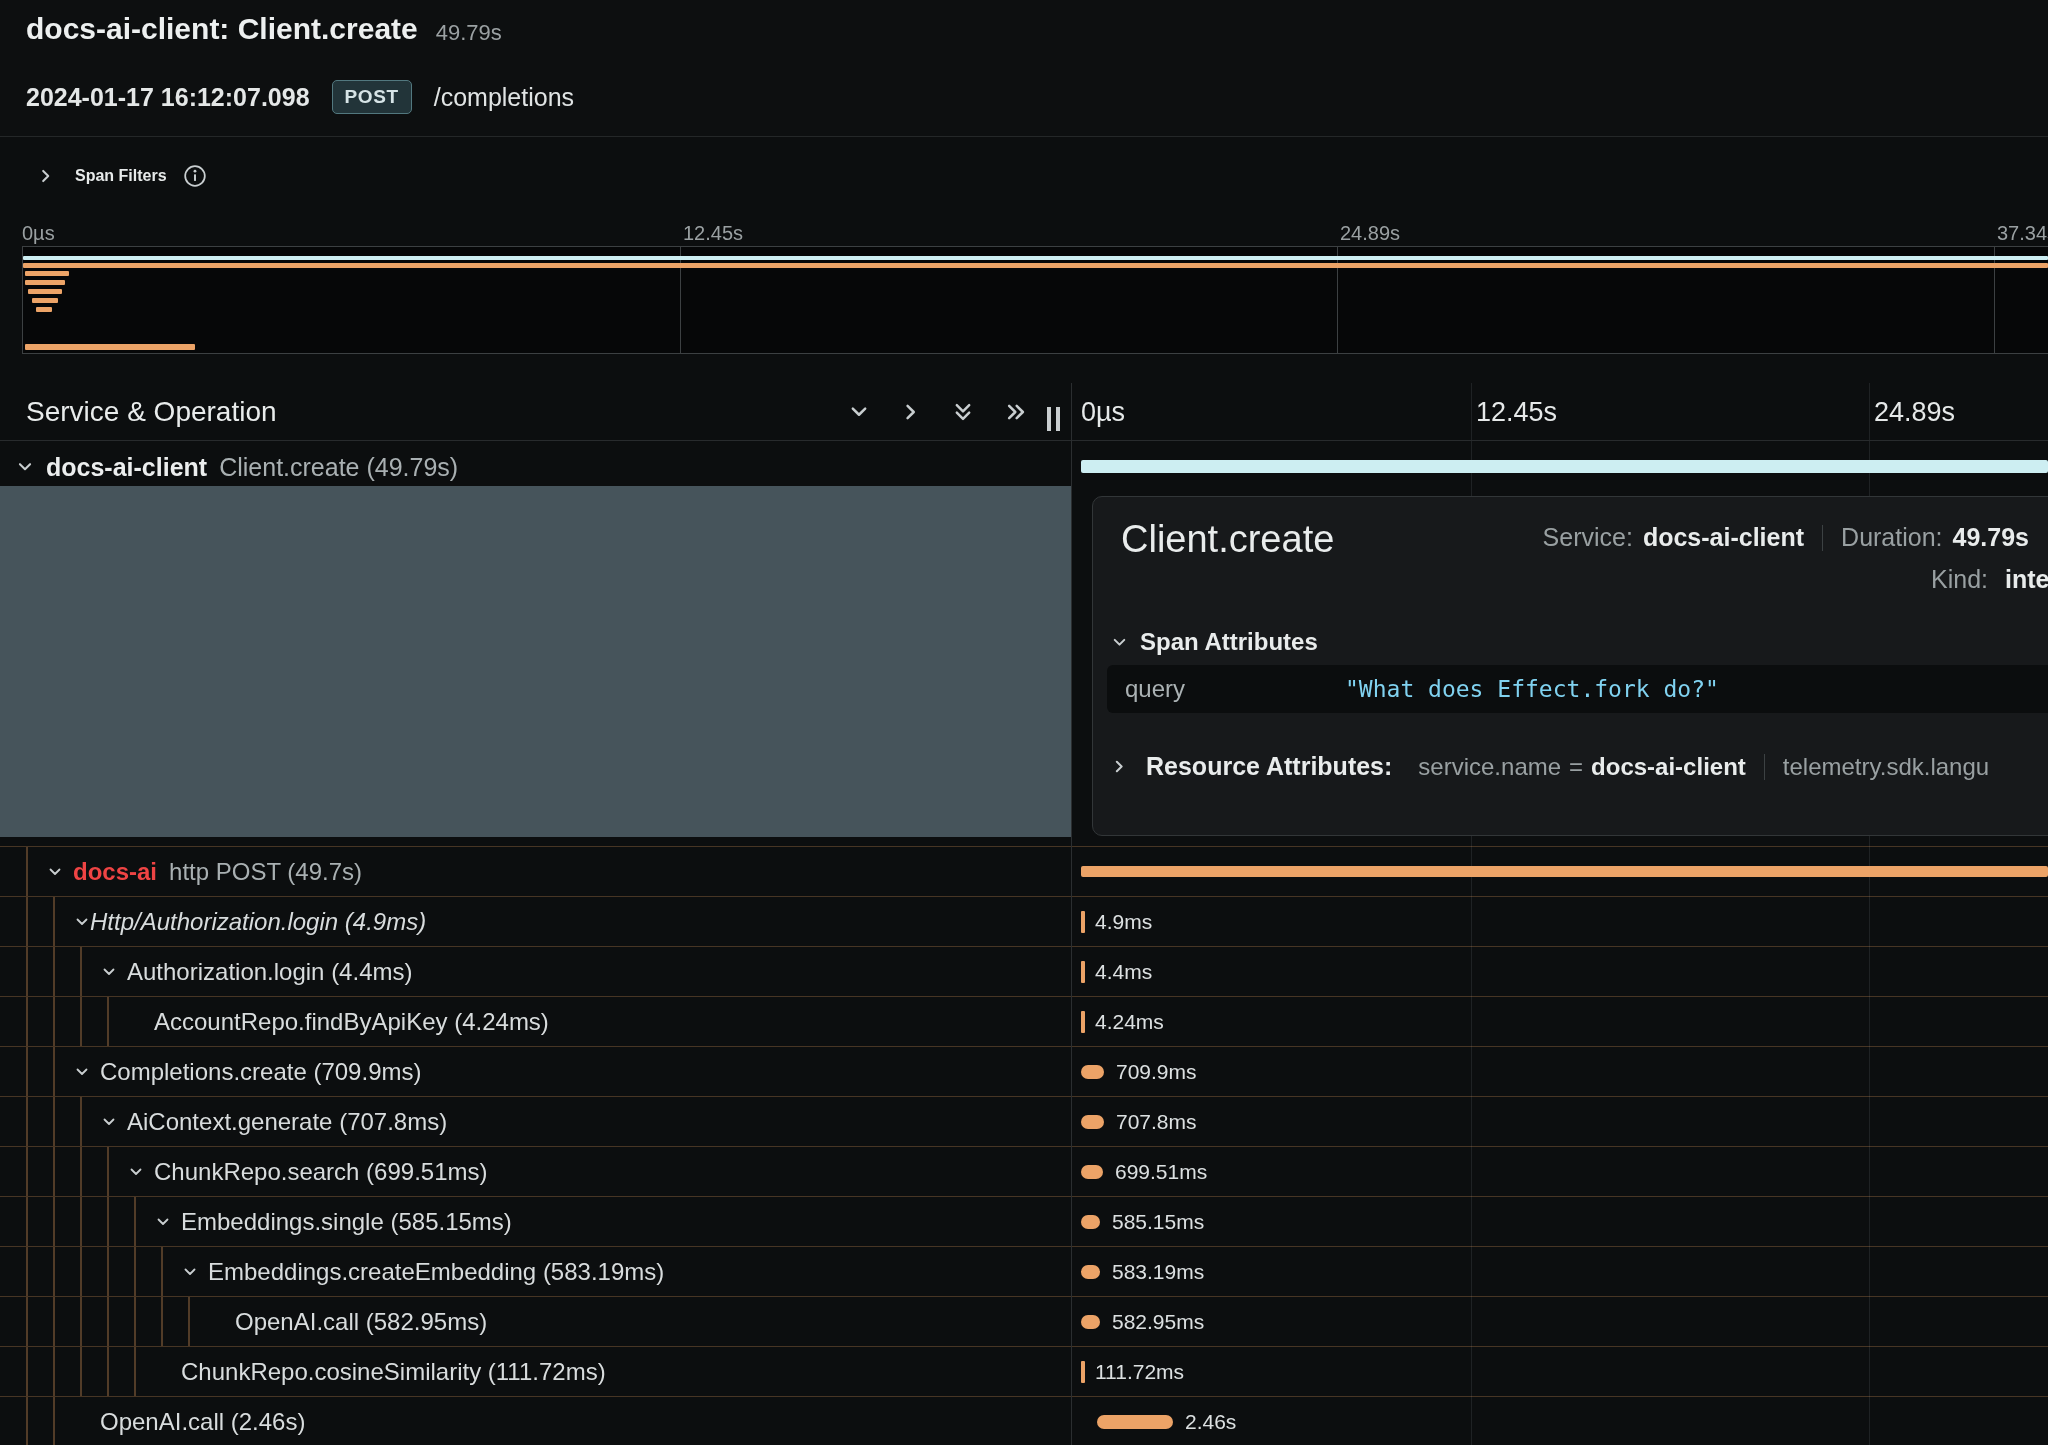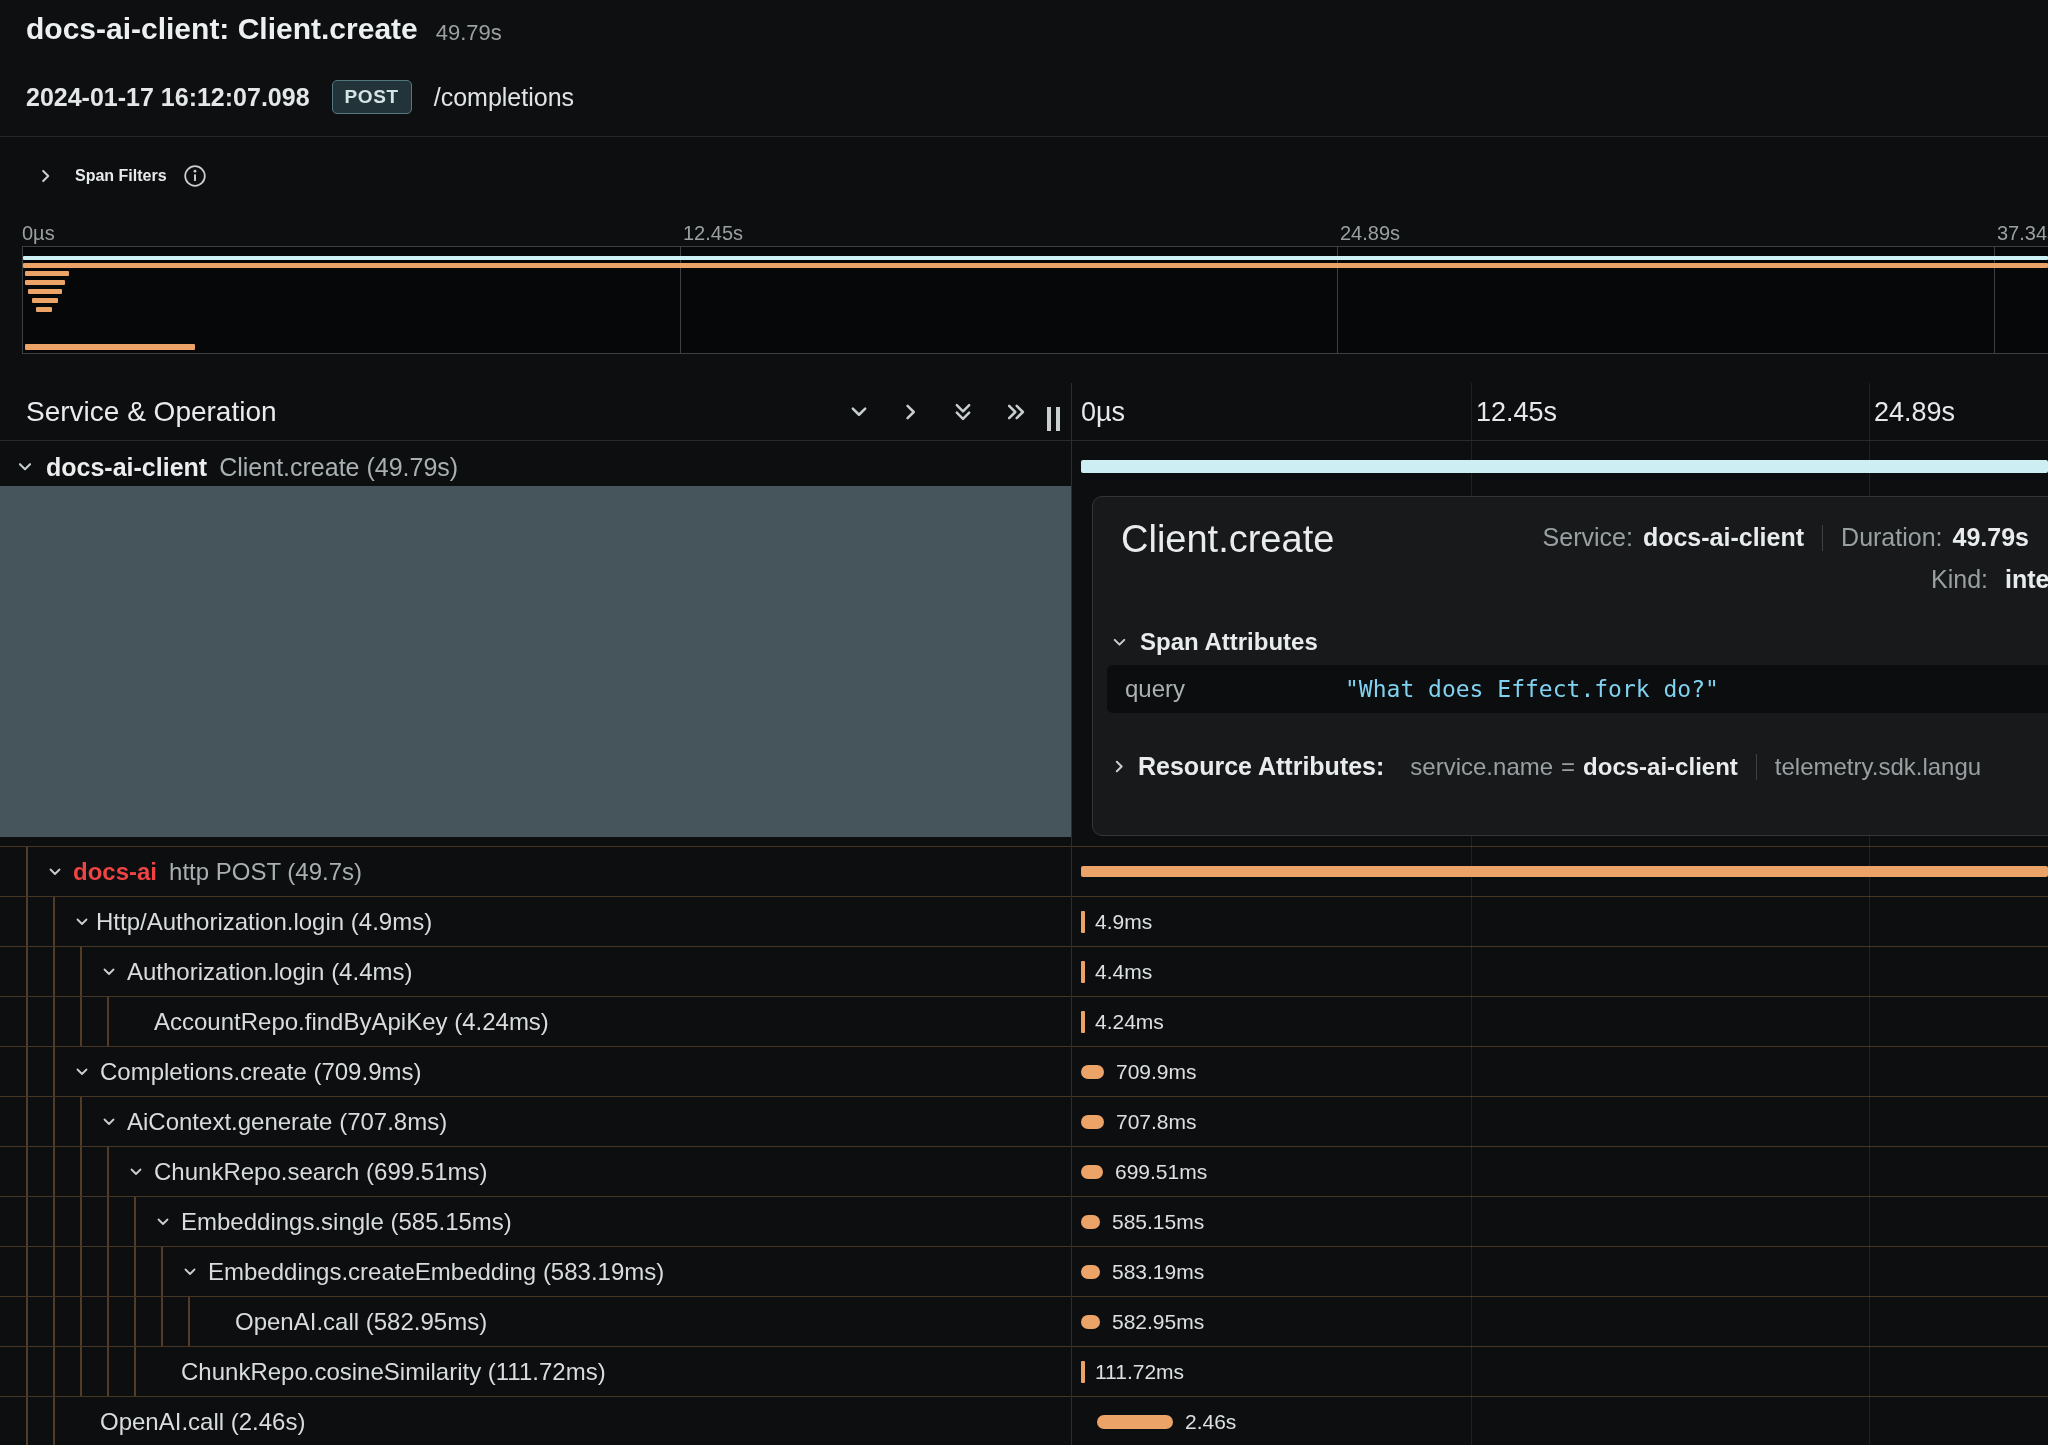--- a/index.html
+++ b/index.html
@@ -56,21 +56,21 @@
   .pp-meta{position:absolute;right:52px;top:26px;display:flex;align-items:center;font-size:25px;color:#99a0a2;white-space:nowrap}
   .pp-meta b{color:#e9ecec;font-weight:700;margin-left:10px}
   .sep{display:inline-block;width:1px;height:26px;background:#3c4143;margin:0 18px}
   .pp-kind{position:absolute;left:838px;top:68px;font-size:25px;color:#99a0a2;white-space:nowrap}
   .pp-kind b{color:#e9ecec;margin-left:10px}
   .pp-attrs{position:absolute;left:18px;top:131px;display:flex;align-items:center;gap:12px;font-size:24px;font-weight:700;color:#e9ecec}
   .pp-query{position:absolute;left:14px;top:168px;width:954px;height:48px;background:#0b0d0e;border-radius:6px}
   .q-key{position:absolute;left:18px;top:50%;transform:translateY(-50%);font-size:24px;color:#aab1b3}
   .q-val{position:absolute;left:238px;top:50%;transform:translateY(-50%);font-size:23px;font-family:"DejaVu Sans Mono",monospace;color:#80d2f0;white-space:nowrap}
   .pp-res{position:absolute;left:18px;top:255px;display:flex;align-items:center;font-size:24px;color:#99a0a2;white-space:nowrap}
-  .pp-res .bold{font-weight:700;color:#e9ecec;font-size:25px;margin-left:10px}
+  .pp-res .bold{font-weight:700;color:#e9ecec;font-size:25px;margin-left:18px}
   .pp-res .rk{margin-left:26px}
   .pp-res .req{margin:0 8px}
   .pp-res b{color:#e9ecec;font-weight:700}
 
   
   .rows{position:absolute;left:0;top:846px;width:2048px;height:600px;border-top:1px solid rgba(226,154,92,0.28);z-index:1}
   .span-row{position:relative;width:2048px;height:50px;border-bottom:1px solid rgba(226,154,92,0.28)}
   .guide{position:absolute;top:0;bottom:0;width:2px;background:rgba(226,154,92,0.33)}
   .chev{position:absolute;top:50%;transform:translateY(-50%);display:inline-flex}
   .row-label{position:absolute;top:50%;transform:translateY(-50%);font-size:24px;color:#d8dcdd;white-space:nowrap}
@@ -235,21 +235,21 @@
       <div class="dbar full" style="left: 1081px;"></div>
     </div>
     <div class="span-row">
       <span class="guide" style="left: 26px;"></span>
       <span class="guide" style="left: 53px;"></span>
       <span class="chev" style="left: 74px;">
         <svg width="16" height="16" viewBox="0 0 16 16" fill="none" stroke="#c9ced0" stroke-width="1.8" stroke-linecap="round" stroke-linejoin="round">
           <path d="M3.5 5.5 L8 10 L12.5 5.5"></path>
         </svg>
       </span>
-      <span class="row-label" style="left: 96px;">Http/Authorization.login (4.9ms)</span>
+      <span class="row-label" style="left: 90px; font-style: italic;">Http/Authorization.login (4.9ms)</span>
       <div class="dbar tick" style="left: 1081px;"></div>
       <span class="dlabel" style="left: 1095px;">4.9ms</span>
     </div>
     <div class="span-row">
       <span class="guide" style="left: 26px;"></span>
       <span class="guide" style="left: 53px;"></span>
       <span class="guide" style="left: 80px;"></span>
       <span class="chev" style="left: 101px;">
         <svg width="16" height="16" viewBox="0 0 16 16" fill="none" stroke="#c9ced0" stroke-width="1.8" stroke-linecap="round" stroke-linejoin="round">
           <path d="M3.5 5.5 L8 10 L12.5 5.5"></path>

